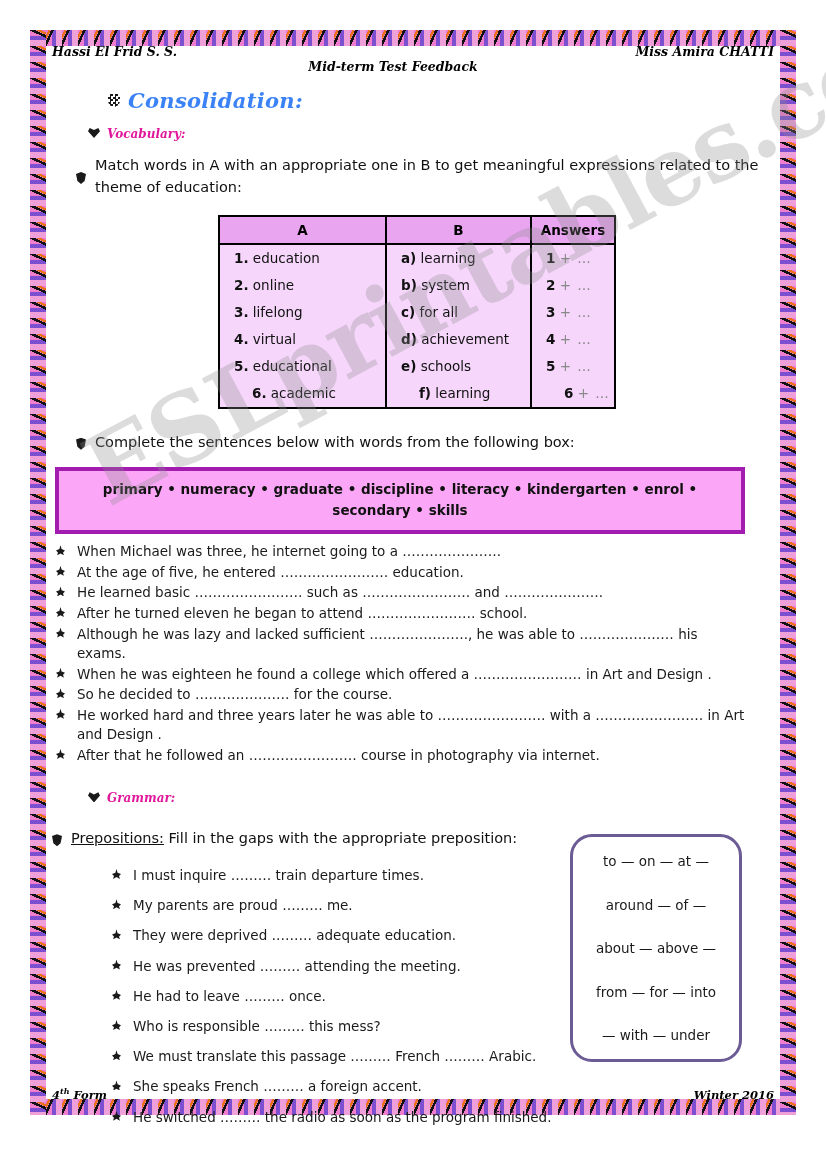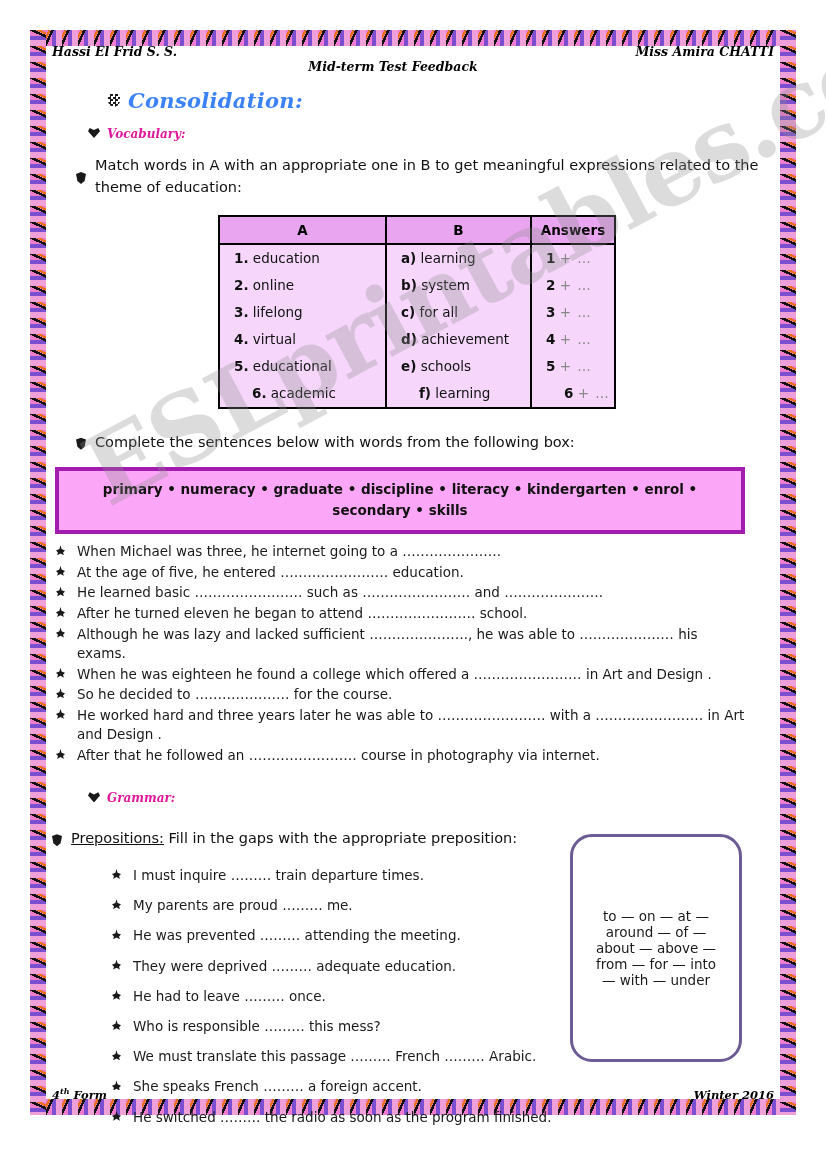--- a/index.html
+++ b/index.html
@@ -258,21 +258,21 @@
     top: 790px;
     width: 172px;
     height: 228px;
     box-sizing: border-box;
     border: 3px solid #6d5b96;
     border-radius: 22px;
     background: #fff;
     padding: 16px 10px;
     display: flex;
     flex-direction: column;
-    justify-content: center;
+    justify-content: space-between;
     font-family: "DejaVu Sans", sans-serif;
     font-size: 13.5px;
     color: #1a1a1a;
     text-align: center;
   }
   .prep-box .line { white-space: nowrap; }
 
   
   .row-footer {
     position: absolute;
@@ -432,25 +432,25 @@
         <div class="prep-item">
           <span class="bullet-small"></span>
           <span class="txt">I must inquire ……… train departure times.</span>
         </div>
         <div class="prep-item">
           <span class="bullet-small"></span>
           <span class="txt">My parents are proud ……… me.</span>
         </div>
         <div class="prep-item">
           <span class="bullet-small"></span>
+          <span class="txt">They were deprived ……… adequate education.</span>
+        </div>
+        <div class="prep-item">
+          <span class="bullet-small"></span>
           <span class="txt">He was prevented ……… attending the meeting.</span>
-        </div>
-        <div class="prep-item">
-          <span class="bullet-small"></span>
-          <span class="txt">They were deprived ……… adequate education.</span>
         </div>
         <div class="prep-item">
           <span class="bullet-small"></span>
           <span class="txt">He had to leave ……… once.</span>
         </div>
         <div class="prep-item">
           <span class="bullet-small"></span>
           <span class="txt">Who is responsible ……… this mess?</span>
         </div>
         <div class="prep-item">

